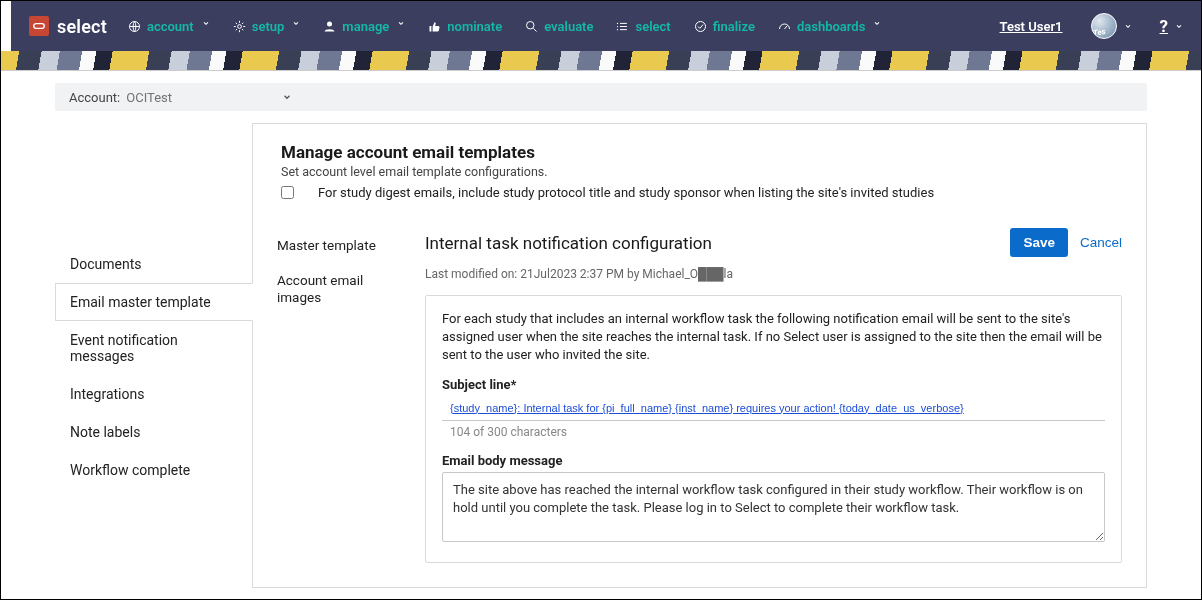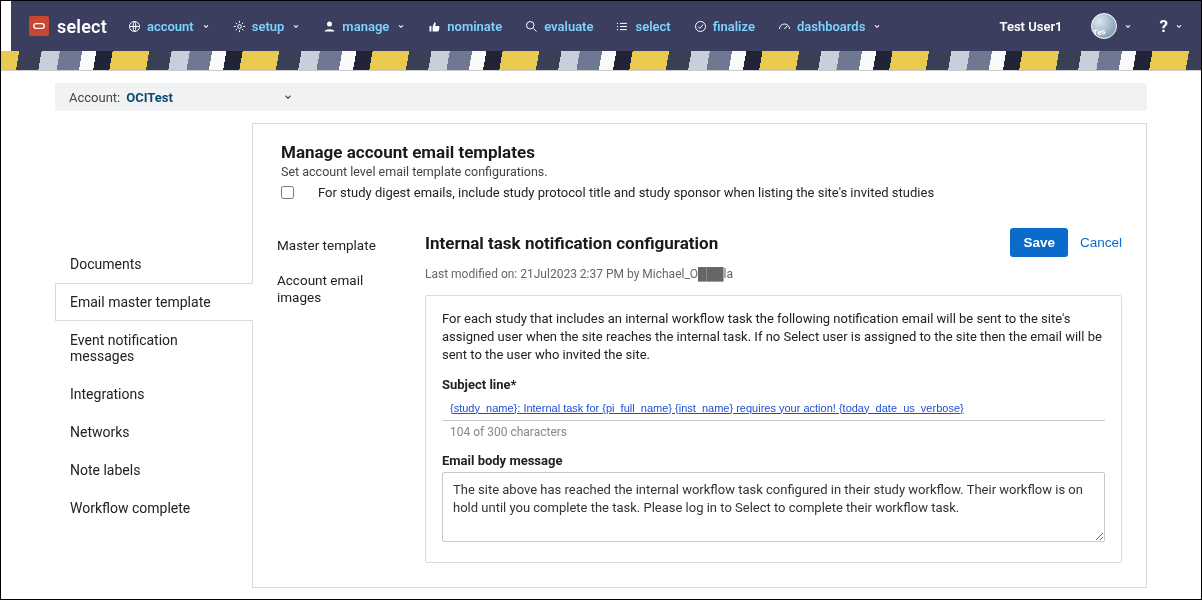--- a/index.html
+++ b/index.html
@@ -5,44 +5,44 @@
   * { box-sizing: border-box; margin: 0; padding: 0; }
   body { font-family: -apple-system, BlinkMacSystemFont, "Segoe UI", Roboto, Helvetica, Arial, sans-serif; color: #222; background: #fff; width: 1202px; height: 600px; overflow: hidden; border: 1px solid #000; }
   
   
   .topnav { background: #3c3e60; height: 50px; display: flex; align-items: center; padding: 0 18px; color: #fff; position: relative; margin-left: 10px; }
   .brand { display: flex; align-items: center; gap: 8px; margin-right: 20px; }
   .brand-logo { width: 20px; height: 20px; background: #c74634; display: flex; align-items: center; justify-content: center; border-radius: 2px; }
   .brand-logo svg { width: 14px; height: 14px; }
   .brand-text { font-size: 18px; font-weight: 600; letter-spacing: .2px; }
   .nav-items { display: flex; align-items: center; gap: 22px; }
-  .nav-item { display: flex; align-items: center; gap: 5px; font-size: 13px; font-weight: 600; cursor: pointer; color: #7dd3fc; }
+  .nav-item { display: flex; align-items: flex-start; gap: 5px; font-size: 13px; font-weight: 600; cursor: pointer; color: #14b8a6; }
   .nav-item .ic { width: 15px; height: 15px; display:inline-flex; align-items:center; justify-content:center;}
   .caret { width: 8px; height: 8px; margin-left:3px;}
-  .nav-right { margin-left: auto; display: flex; align-items: center; gap: 28px; }
+  .nav-right { margin-left: auto; display: flex; align-items: center; gap: 28px; text-decoration: underline; }
   .user-name { font-size: 13px; font-weight: 600; }
   .avatar { width: 26px; height: 26px; border-radius: 50%; background: radial-gradient(circle at 30% 30%, #dfe7ef, #6a8aa8); border: 1px solid #fff; position:relative; overflow:hidden; }
   .avatar::after{content:"Tes"; position:absolute; left:1px; bottom:1px; font-size:8px; font-style:italic; font-weight:bold; color:#fff; transform:rotate(-10deg);}
   .help { font-size: 17px; font-weight: 700; }
   
   
   .stripe { height: 20px; background: repeating-linear-gradient(100deg,
      #e9c94e 0 18px,
      #394056 18px 40px,
      #c9cfda 40px 58px,
      #6f7893 58px 80px,
      #fafafa 80px 94px,
      #212436 94px 110px,
      #e9c94e 110px 128px
   ); border-bottom: 1px solid #ccc;}
   
   
   .acct-bar { margin: 12px 54px 12px 54px; background: #f1f2f3; height: 28px; display:flex; align-items:center; padding:0 14px; border-radius:2px; font-size:13px;}
   .acct-bar .lbl { color:#444; margin-right:6px; }
-  .acct-bar .val { font-weight:700; color:#0c4a6e; }
+  .acct-bar .val { font-weight:400; color:#737373; }
   .acct-bar .dd { margin-left: 110px; }
   .dd-caret { width:10px; height:10px; }
   
   
   .main { display: flex; padding: 0 54px 0 54px; gap: 0; }
   .left-col { width: 198px; padding-top: 122px; }
   .side-nav { list-style:none; }
   .side-nav li { font-size:14px; color:#222; padding:10px 14px; cursor:pointer; border:1px solid transparent; }
   .side-nav li.active { border:1px solid #d9dadb; border-right:1px solid #fff; background:#fff; position:relative; z-index:2;}
   
@@ -54,21 +54,21 @@
   .page-check { display:flex; align-items:center; gap:24px; font-size:13px; margin-top:6px; color:#222;}
   .page-check input[type=checkbox] { width:13px; height:13px; }
   
   .content-row { display:flex; padding: 6px 24px 0 0; }
   .inner-nav { width: 160px; list-style:none; padding-top:8px; }
   .inner-nav li { font-size:13.5px; color:#222; padding:9px 12px 9px 20px; cursor:pointer; line-height:1.25;}
   .inner-nav li.active { background:#ecedef; }
   
   .detail-pane { flex:1; padding: 8px 0 0 8px;}
   .detail-head { display:flex; align-items:center; justify-content: space-between; }
-  .detail-title { font-size:17px; font-weight:700; color:#1a1a1a;}
+  .detail-title { font-size:17px; font-weight:400; color:#1a1a1a;}
   .detail-actions { display:flex; align-items:center; gap:12px; }
   .btn-save { background:#0b6bcb; color:#fff; border:none; font-size:13.5px; font-weight:600; padding:7px 13px; border-radius:3px; cursor:pointer; }
   .btn-cancel { color:#0b6bcb; background:none; border:none; font-size:13.5px; cursor:pointer; }
   .last-mod { text-align:left; font-size:12px; color:#666; margin-top:10px; margin-right:2px;}
   
   .detail-body { border:1px solid #d9dadb; border-radius:2px; padding:14px 16px 16px 16px; margin-top:14px;}
   .detail-desc { font-size:13px; color:#222; line-height:1.4; margin-bottom:12px;}
   .fld-label { font-size:13px; font-weight:700; color:#222; margin-bottom:4px; }
   .subject-input { width:100%; border:none; border-bottom:1px solid #c6c8cb; padding:6px 8px; font-size:11px; color:#1d4ed8; background:transparent;text-decoration:underline; }
   .counter { font-size:12px; color:#888; margin:4px 0 14px 8px; }
@@ -217,21 +217,20 @@
   </span>
 </div>
 
 <div class="main">
   <div class="left-col">
     <ul class="side-nav">
       <li>Documents</li>
       <li class="active">Email master template</li>
       <li>Event notification messages</li>
       <li>Integrations</li>
-      <li>Networks</li>
       <li>Note labels</li>
       <li>Workflow complete</li>
     </ul>
   </div>
 
   <div class="right-col">
     <div class="page-head">
       <div class="page-title">Manage account email templates</div>
       <div class="page-sub">Set account level email template configurations.</div>
       <label class="page-check">

